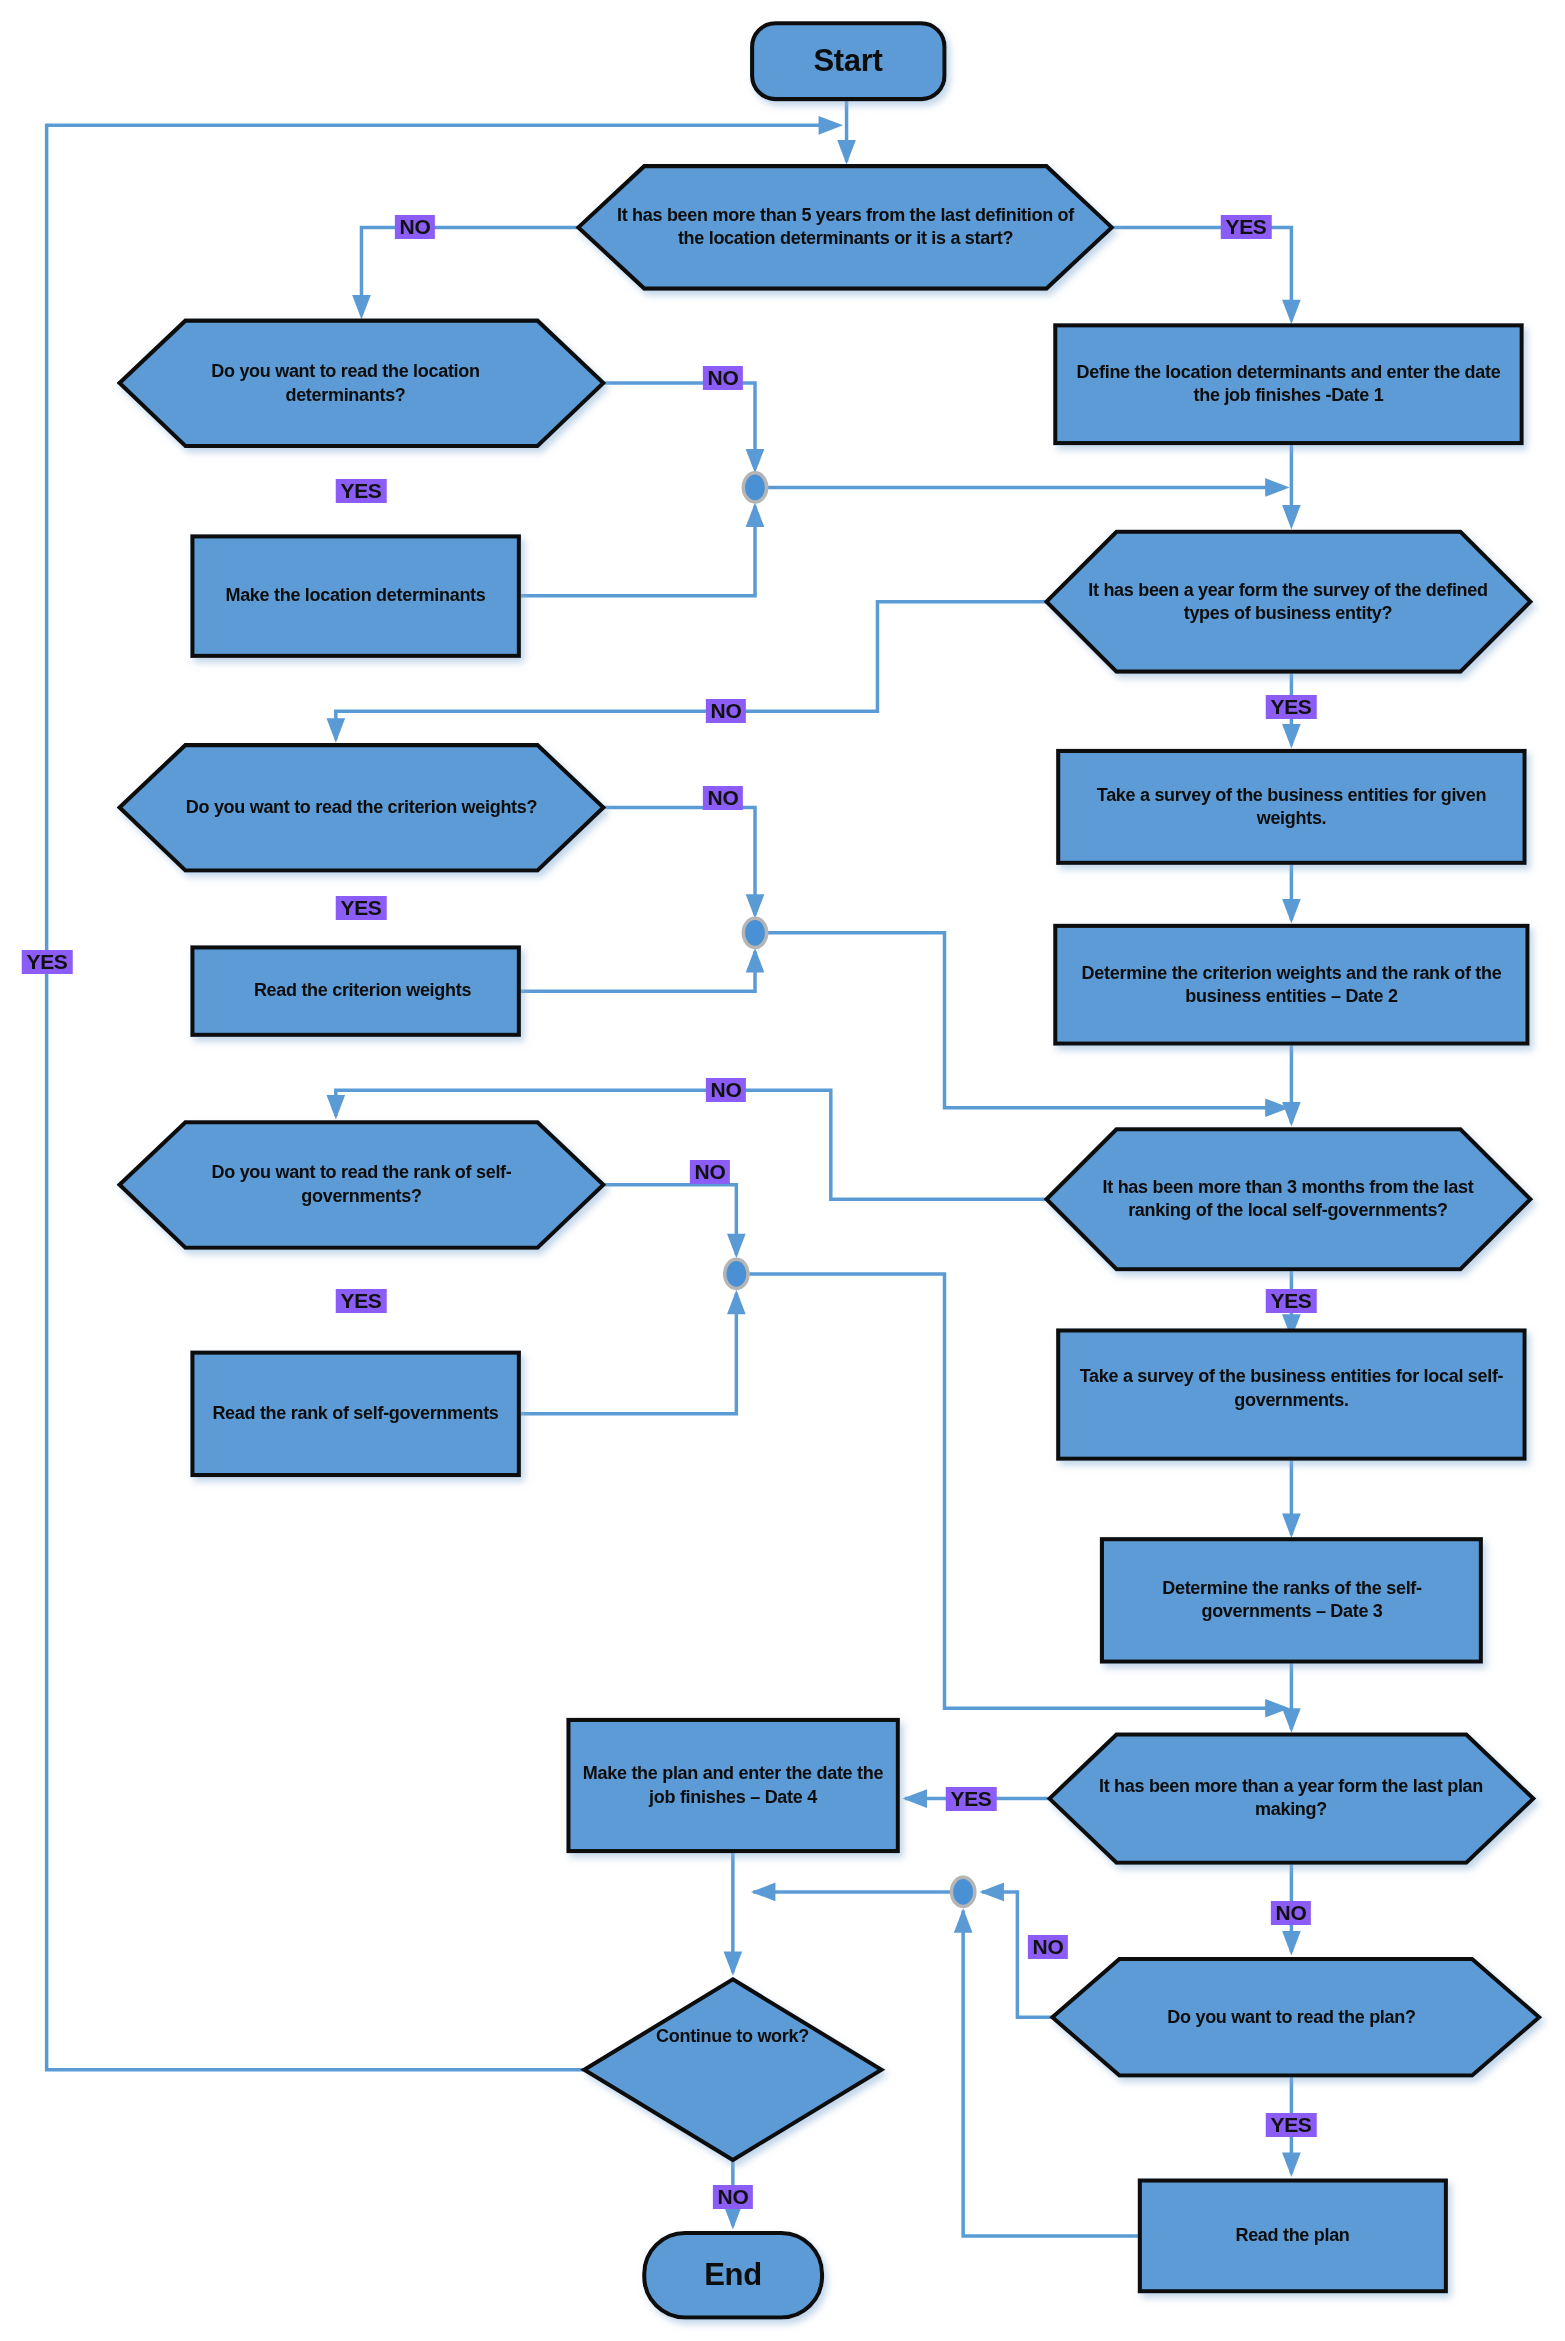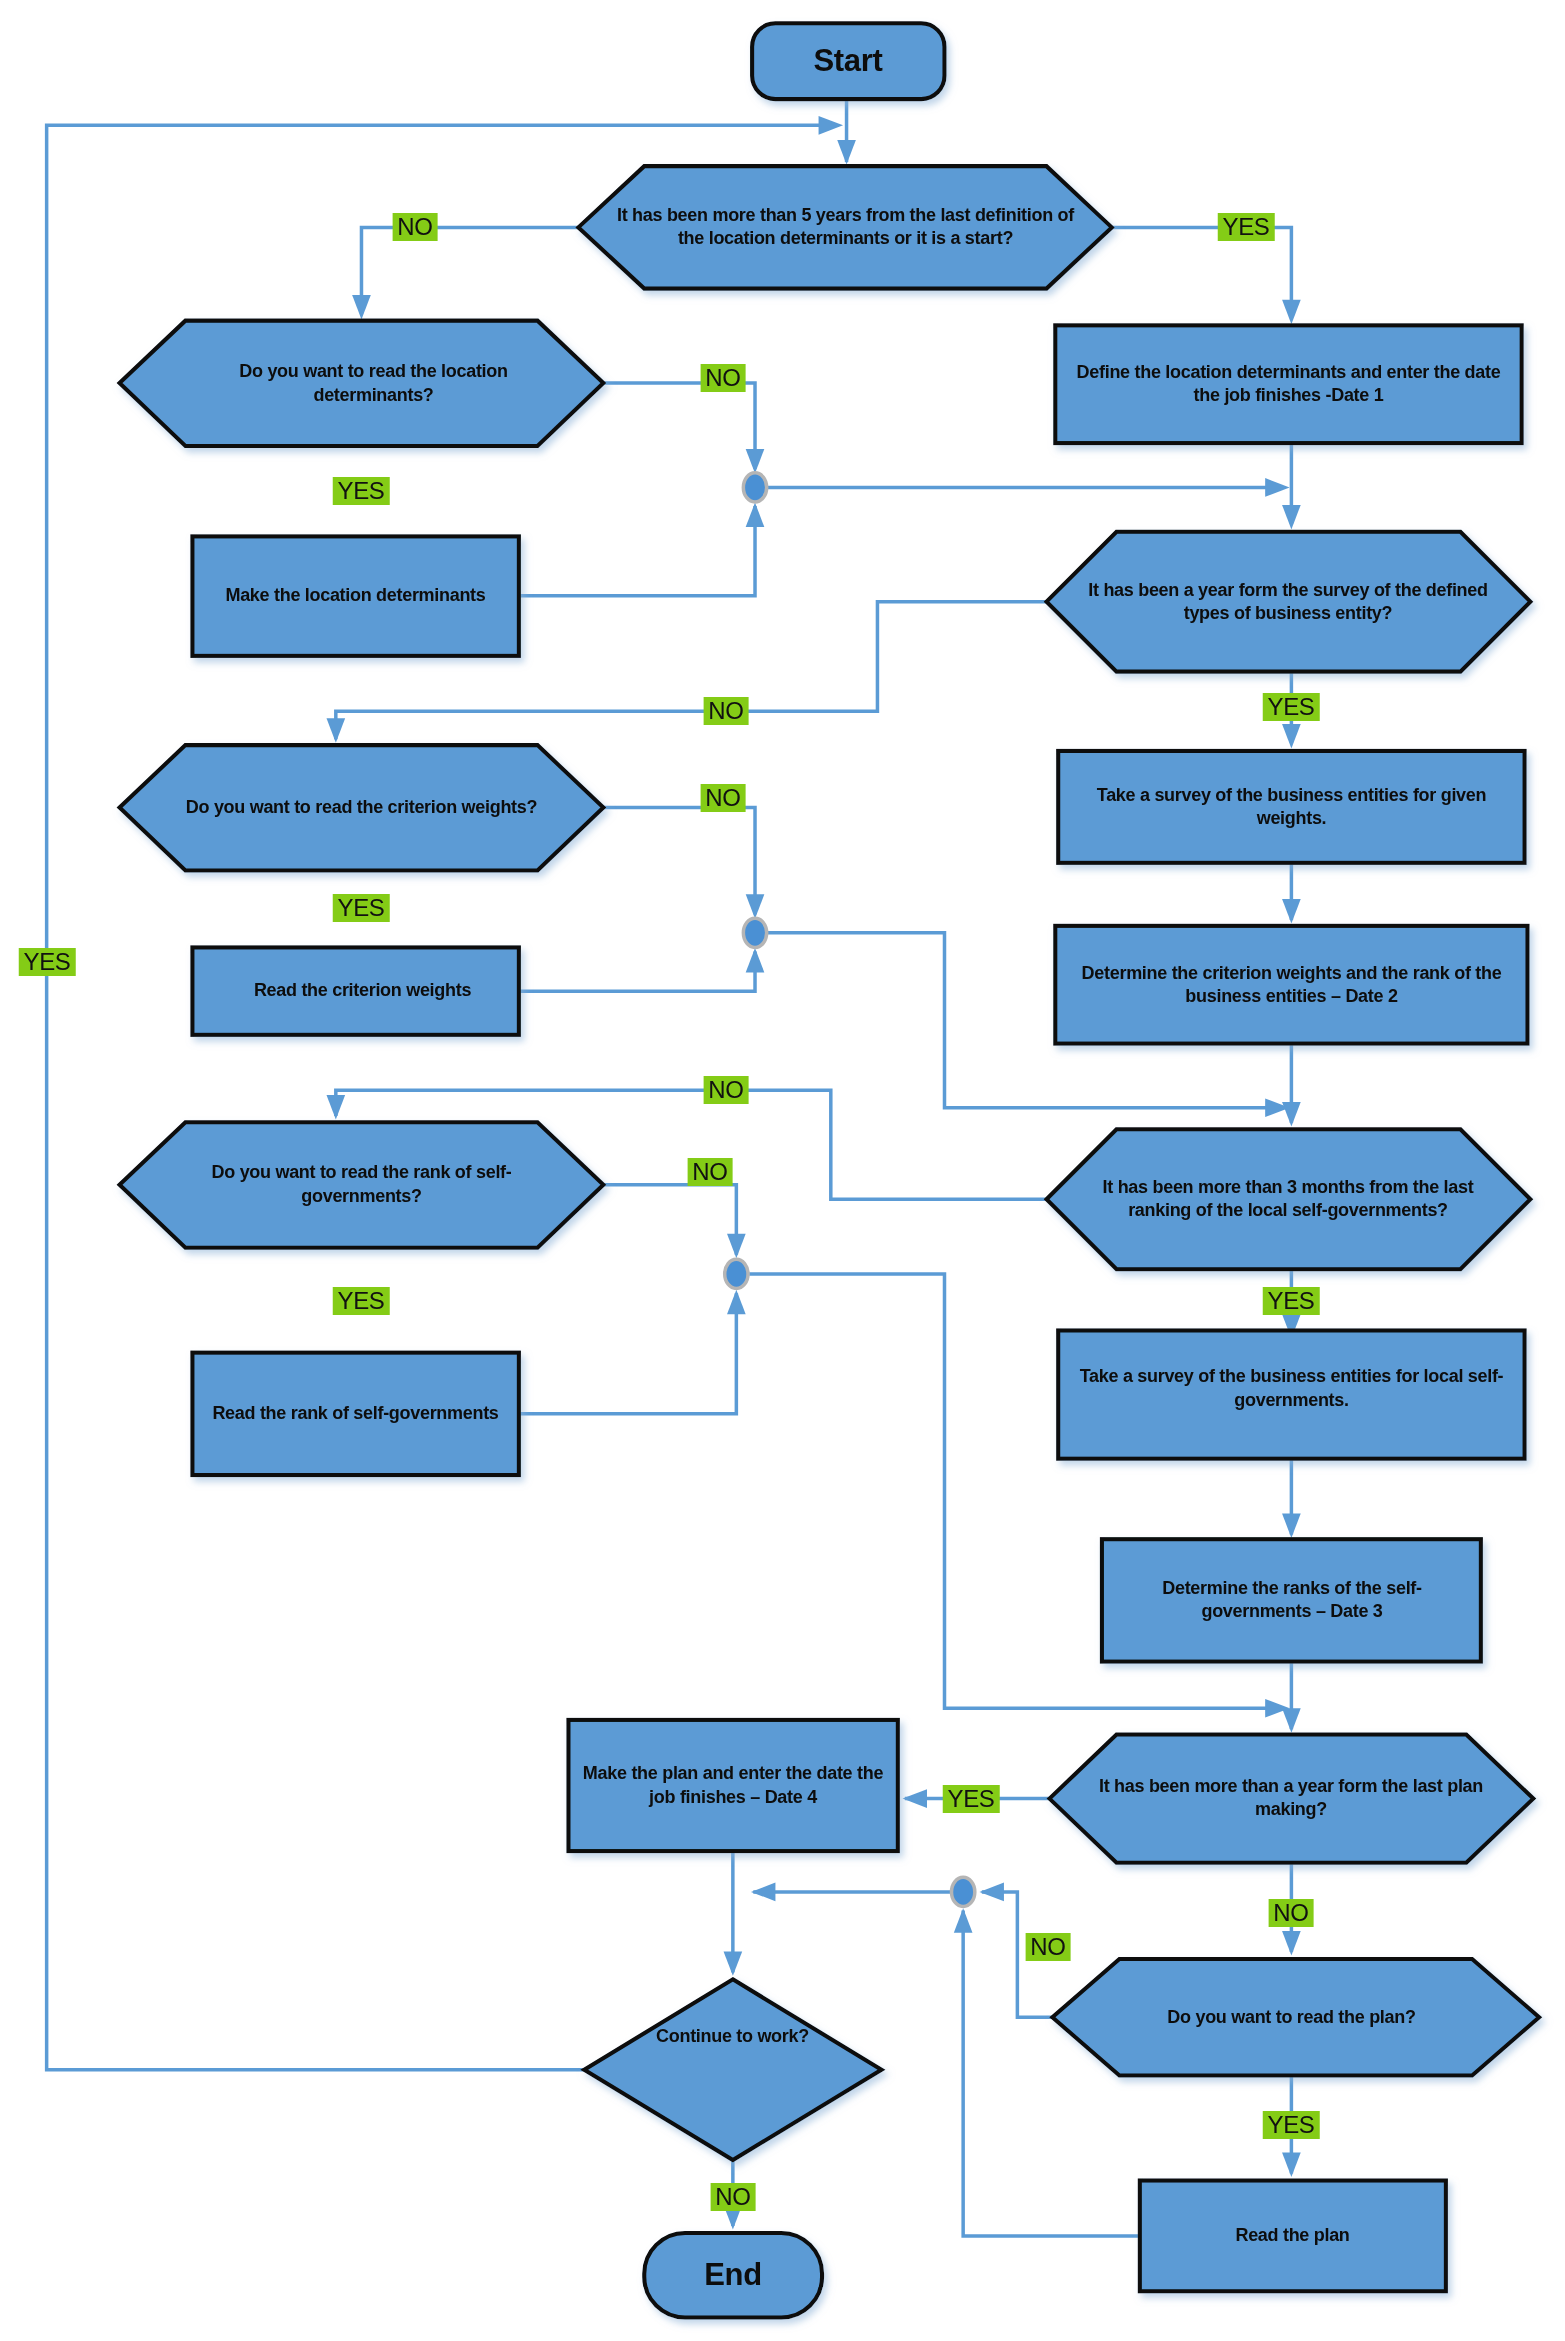--- a/index.html
+++ b/index.html
@@ -13,22 +13,22 @@
   #art{position:absolute;left:0;top:0;}
   .node-label{
     position:absolute;
     display:flex;align-items:center;justify-content:center;text-align:center;
     font-weight:bold;color:#0d0d0d;
     font-size:18px;line-height:1.3;letter-spacing:-0.3px;
   }
   .terminator-label{font-size:31px;}
   .elabel{
     position:absolute;transform:translate(-50%,-50%);
-    background:#84cc16;padding:0 4.7px;
-    font-weight:normal;color:#111;font-size:24px;letter-spacing:-0.3px;
+    background:#8b5cf6;padding:0 4.7px;
+    font-weight:bold;color:#111;font-size:21px;letter-spacing:-0.3px;
     white-space:nowrap;
   }
 </style>
 </head>
 <body>
 
 <div id="canvas">
 
 <svg id="art" width="1566" height="2342" viewBox="0 0 2686 4017">
   <defs>
@@ -161,21 +161,21 @@
     <ellipse cx="1295" cy="836" rx="20" ry="25"></ellipse>
     <ellipse cx="1295" cy="1600" rx="20" ry="25"></ellipse>
     <ellipse cx="1263" cy="2185" rx="20" ry="25"></ellipse>
     <ellipse cx="1652" cy="3245" rx="20" ry="25"></ellipse>
   </g>
 </svg>
 
 <div class="node-label terminator-label" style="left:752px;top:23px;width:192px;height:76px;">Start</div>
 <div class="node-label" style="left:615px;top:166px;width:461px;height:122px;">It has been more than 5 years from the last definition of the location determinants or it is a start?</div>
 <div class="node-label" style="left:1067px;top:325px;width:443px;height:118px;">Define the location determinants and enter the date the job finishes -Date 1</div>
-<div class="node-label" style="left:178px;top:321px;width:391px;height:125px;">Do you want to read the location determinants?</div>
+<div class="node-label" style="left:150px;top:321px;width:391px;height:125px;">Do you want to read the location determinants?</div>
 <div class="node-label" style="left:201px;top:536px;width:309px;height:120px;">Make the location determinants</div>
 <div class="node-label" style="left:1087px;top:532px;width:402px;height:140px;">It has been a year form the survey of the defined types of business entity?</div>
 <div class="node-label" style="left:1070px;top:751px;width:443px;height:112px;">Take a survey of the  business entities for given weights.</div>
 <div class="node-label" style="left:1066px;top:926px;width:451px;height:118px;">Determine the criterion weights and the rank of the business entities – Date 2</div>
 <div class="node-label" style="left:166px;top:745px;width:391px;height:125px;">Do you want to read the criterion weights?</div>
 <div class="node-label" style="left:208px;top:947px;width:309px;height:87px;">Read the criterion weights</div>
 <div class="node-label" style="left:1087px;top:1129px;width:402px;height:140px;">It has been more than 3 months from the last ranking of the local self-governments?</div>
 <div class="node-label" style="left:166px;top:1122px;width:391px;height:125px;">Do you want to read the rank of self-governments?</div>
 <div class="node-label" style="left:1070px;top:1330px;width:443px;height:117px;">Take a survey of the  business entities for local self-governments.</div>
 <div class="node-label" style="left:201px;top:1353px;width:309px;height:122px;">Read the rank of self-governments</div>

